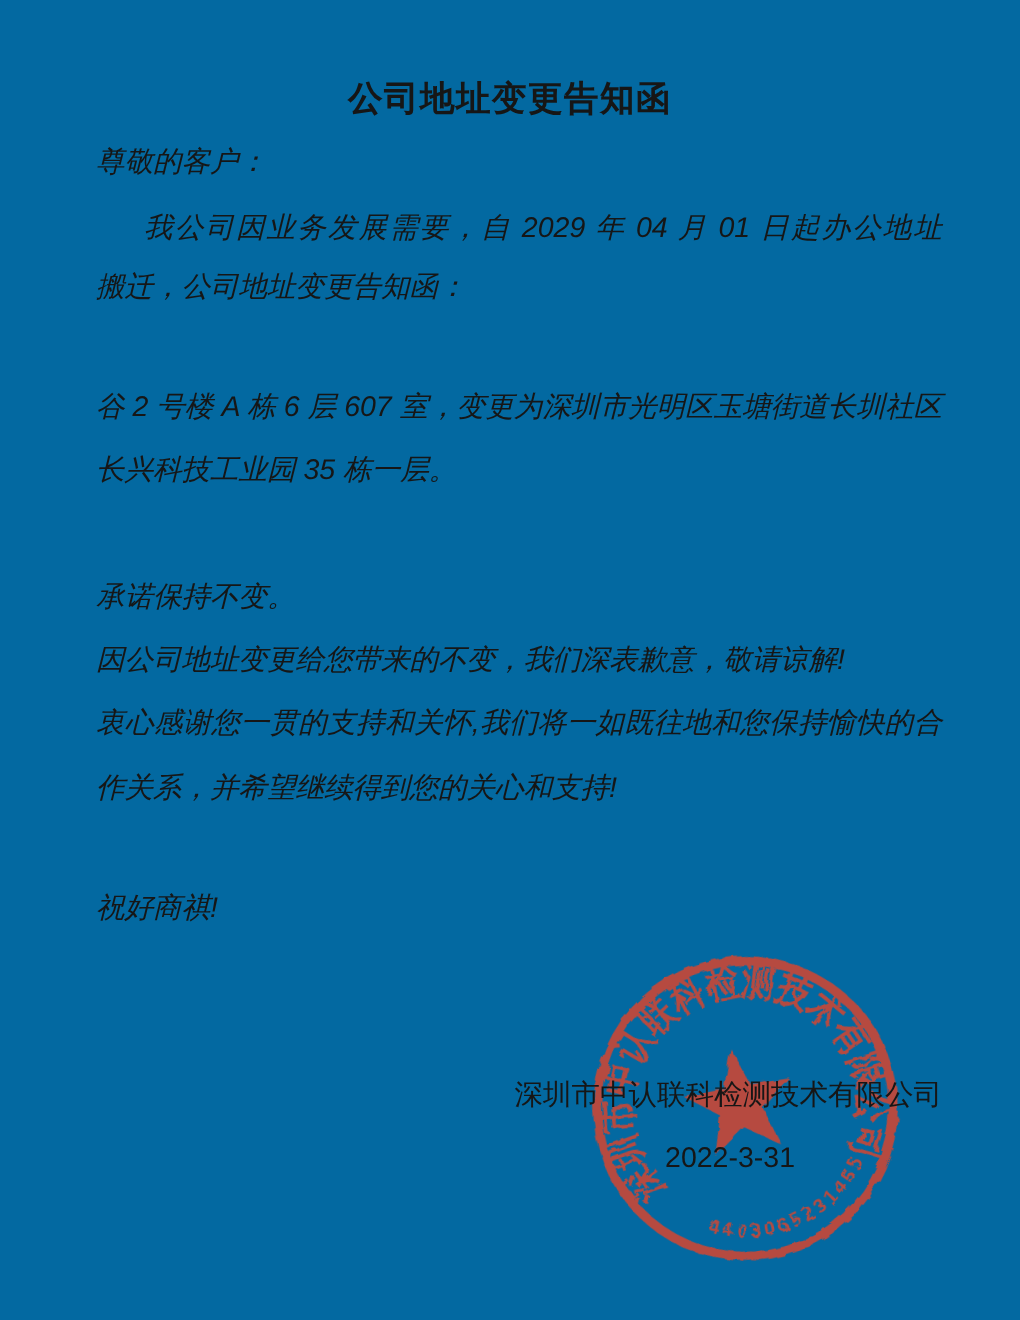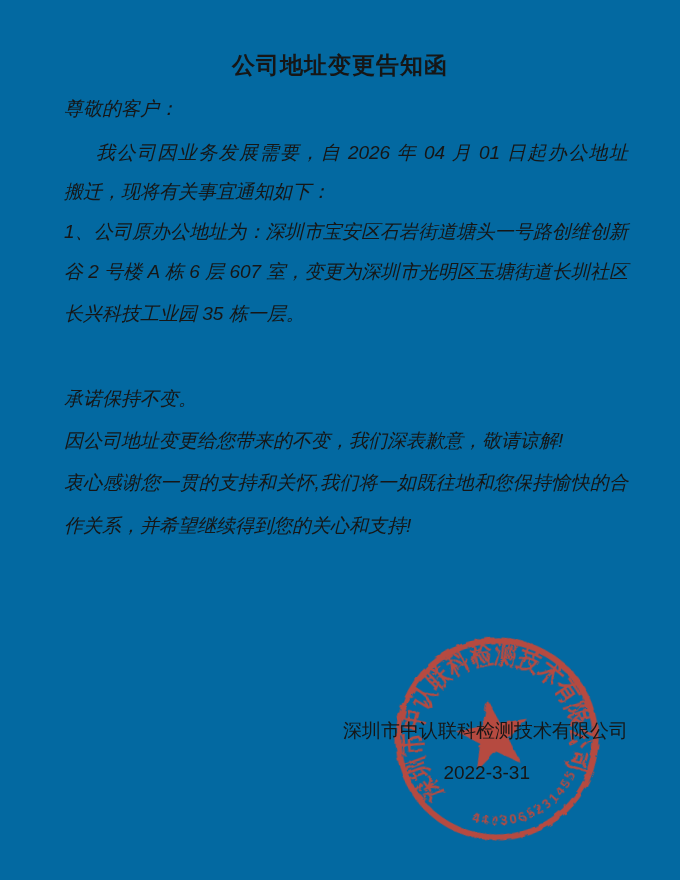--- a/index.html
+++ b/index.html
@@ -33,30 +33,30 @@
 </style>
 </head>
 <body>
 
 <div class="page">
 
   <h1 class="title">公司地址变更告知函</h1>
 
   <div class="line" style="top:94px">尊敬的客户：</div>
 
-  <div class="line just indent" style="top:138px">我公司因业务发展需要，自 2026 年 04 月 01 日起办公地址</div>
-  <div class="line" style="top:177px">搬迁，现将有关事宜通知如下：</div>
-  <div class="line just" style="top:217px">1、公司原办公地址为：深圳市宝安区石岩街道塘头一号路创维创新</div>
+  <div class="line just indent" style="top:138px">我公司因业务发展需要，自 2029 年 04 月 01 日起办公地址</div>
+  <div class="line" style="top:177px">搬迁，公司地址变更告知函：</div>
   <div class="line just" style="top:257px">谷 2 号楼 A 栋 6 层 607 室，变更为深圳市光明区玉塘街道长圳社区</div>
   <div class="line" style="top:299px">长兴科技工业园 35 栋一层。</div>
   <div class="line" style="top:426px">因公司地址变更给您带来的不变，我们深表歉意，敬请谅解!</div>
   <div class="line" style="top:384px">承诺保持不变。</div>
   <div class="line just" style="top:468px">衷心感谢您一贯的支持和关怀,我们将一如既往地和您保持愉快的合</div>
   <div class="line" style="top:511px">作关系，并希望继续得到您的关心和支持!</div>
 
+  <div class="line" style="top:591px">祝好商祺!</div>
 
   <div class="sig sig-company">深圳市中认联科检测技术有限公司</div>
   <div class="sig sig-date">2022-3-31</div>
 
   <div class="seal">
     <svg viewBox="0 0 210 210" xmlns="http://www.w3.org/2000/svg" xmlns:xlink="http://www.w3.org/1999/xlink">
       <defs>
         <filter id="rough" x="-15%" y="-15%" width="130%" height="130%">
           <feTurbulence type="fractalNoise" baseFrequency="0.12" numOctaves="2" seed="7" result="n"></feTurbulence>
           <feDisplacementMap in="SourceGraphic" in2="n" scale="4"></feDisplacementMap>

